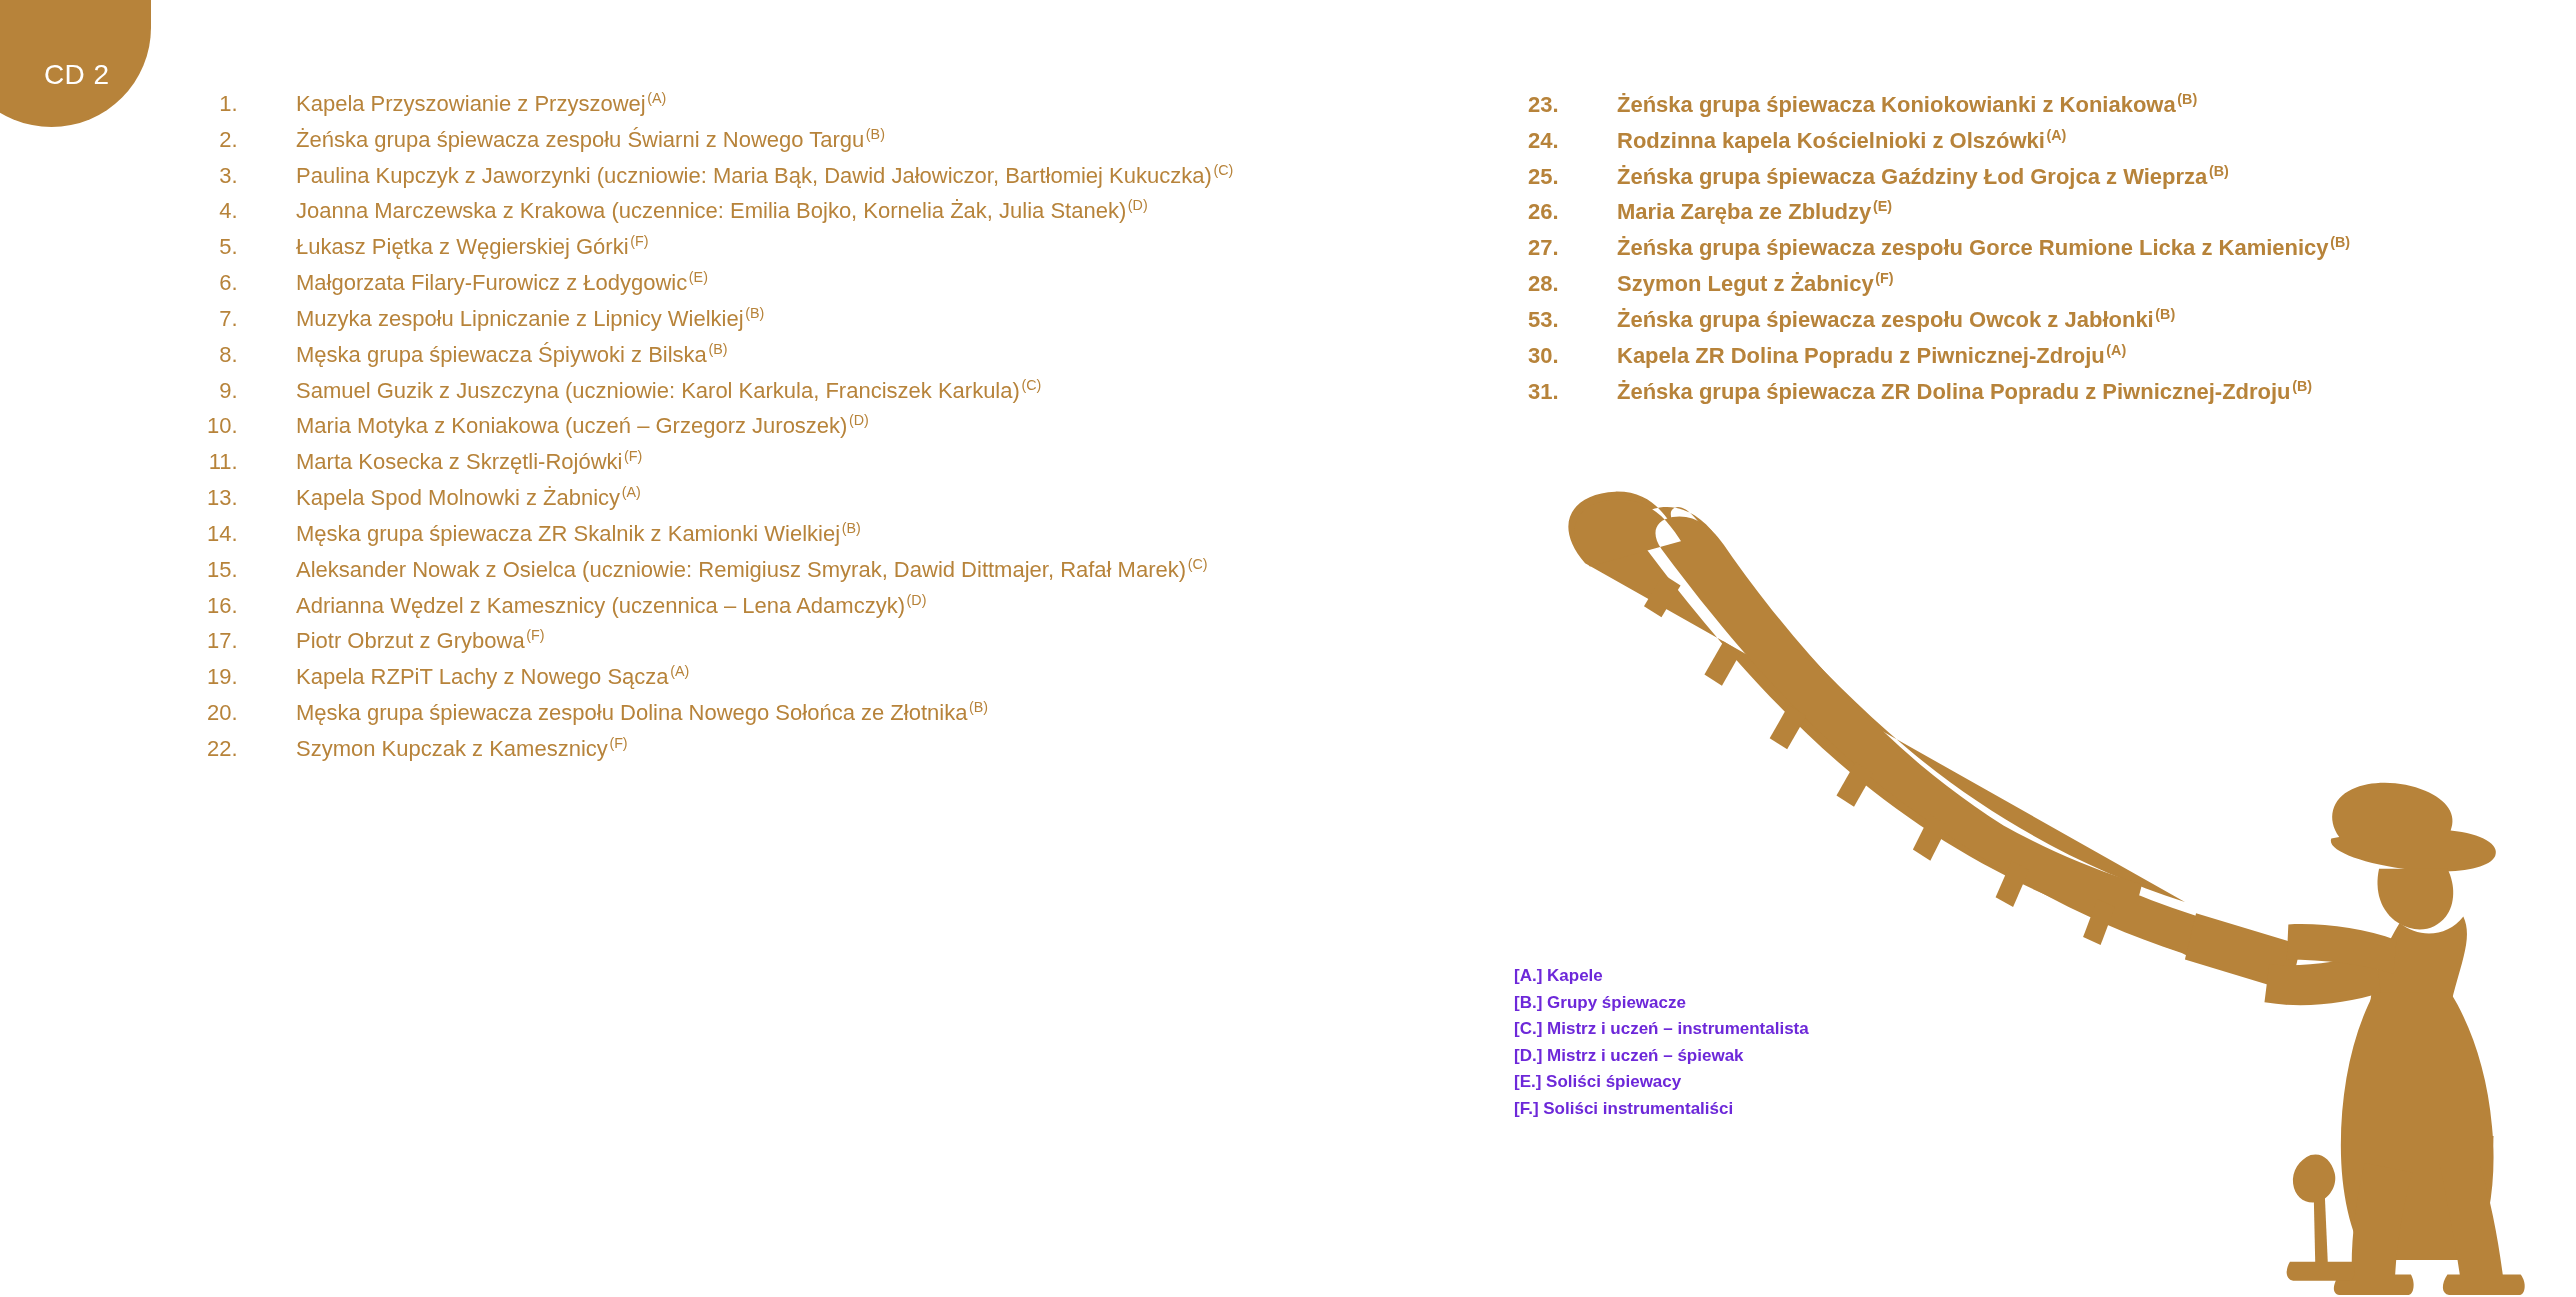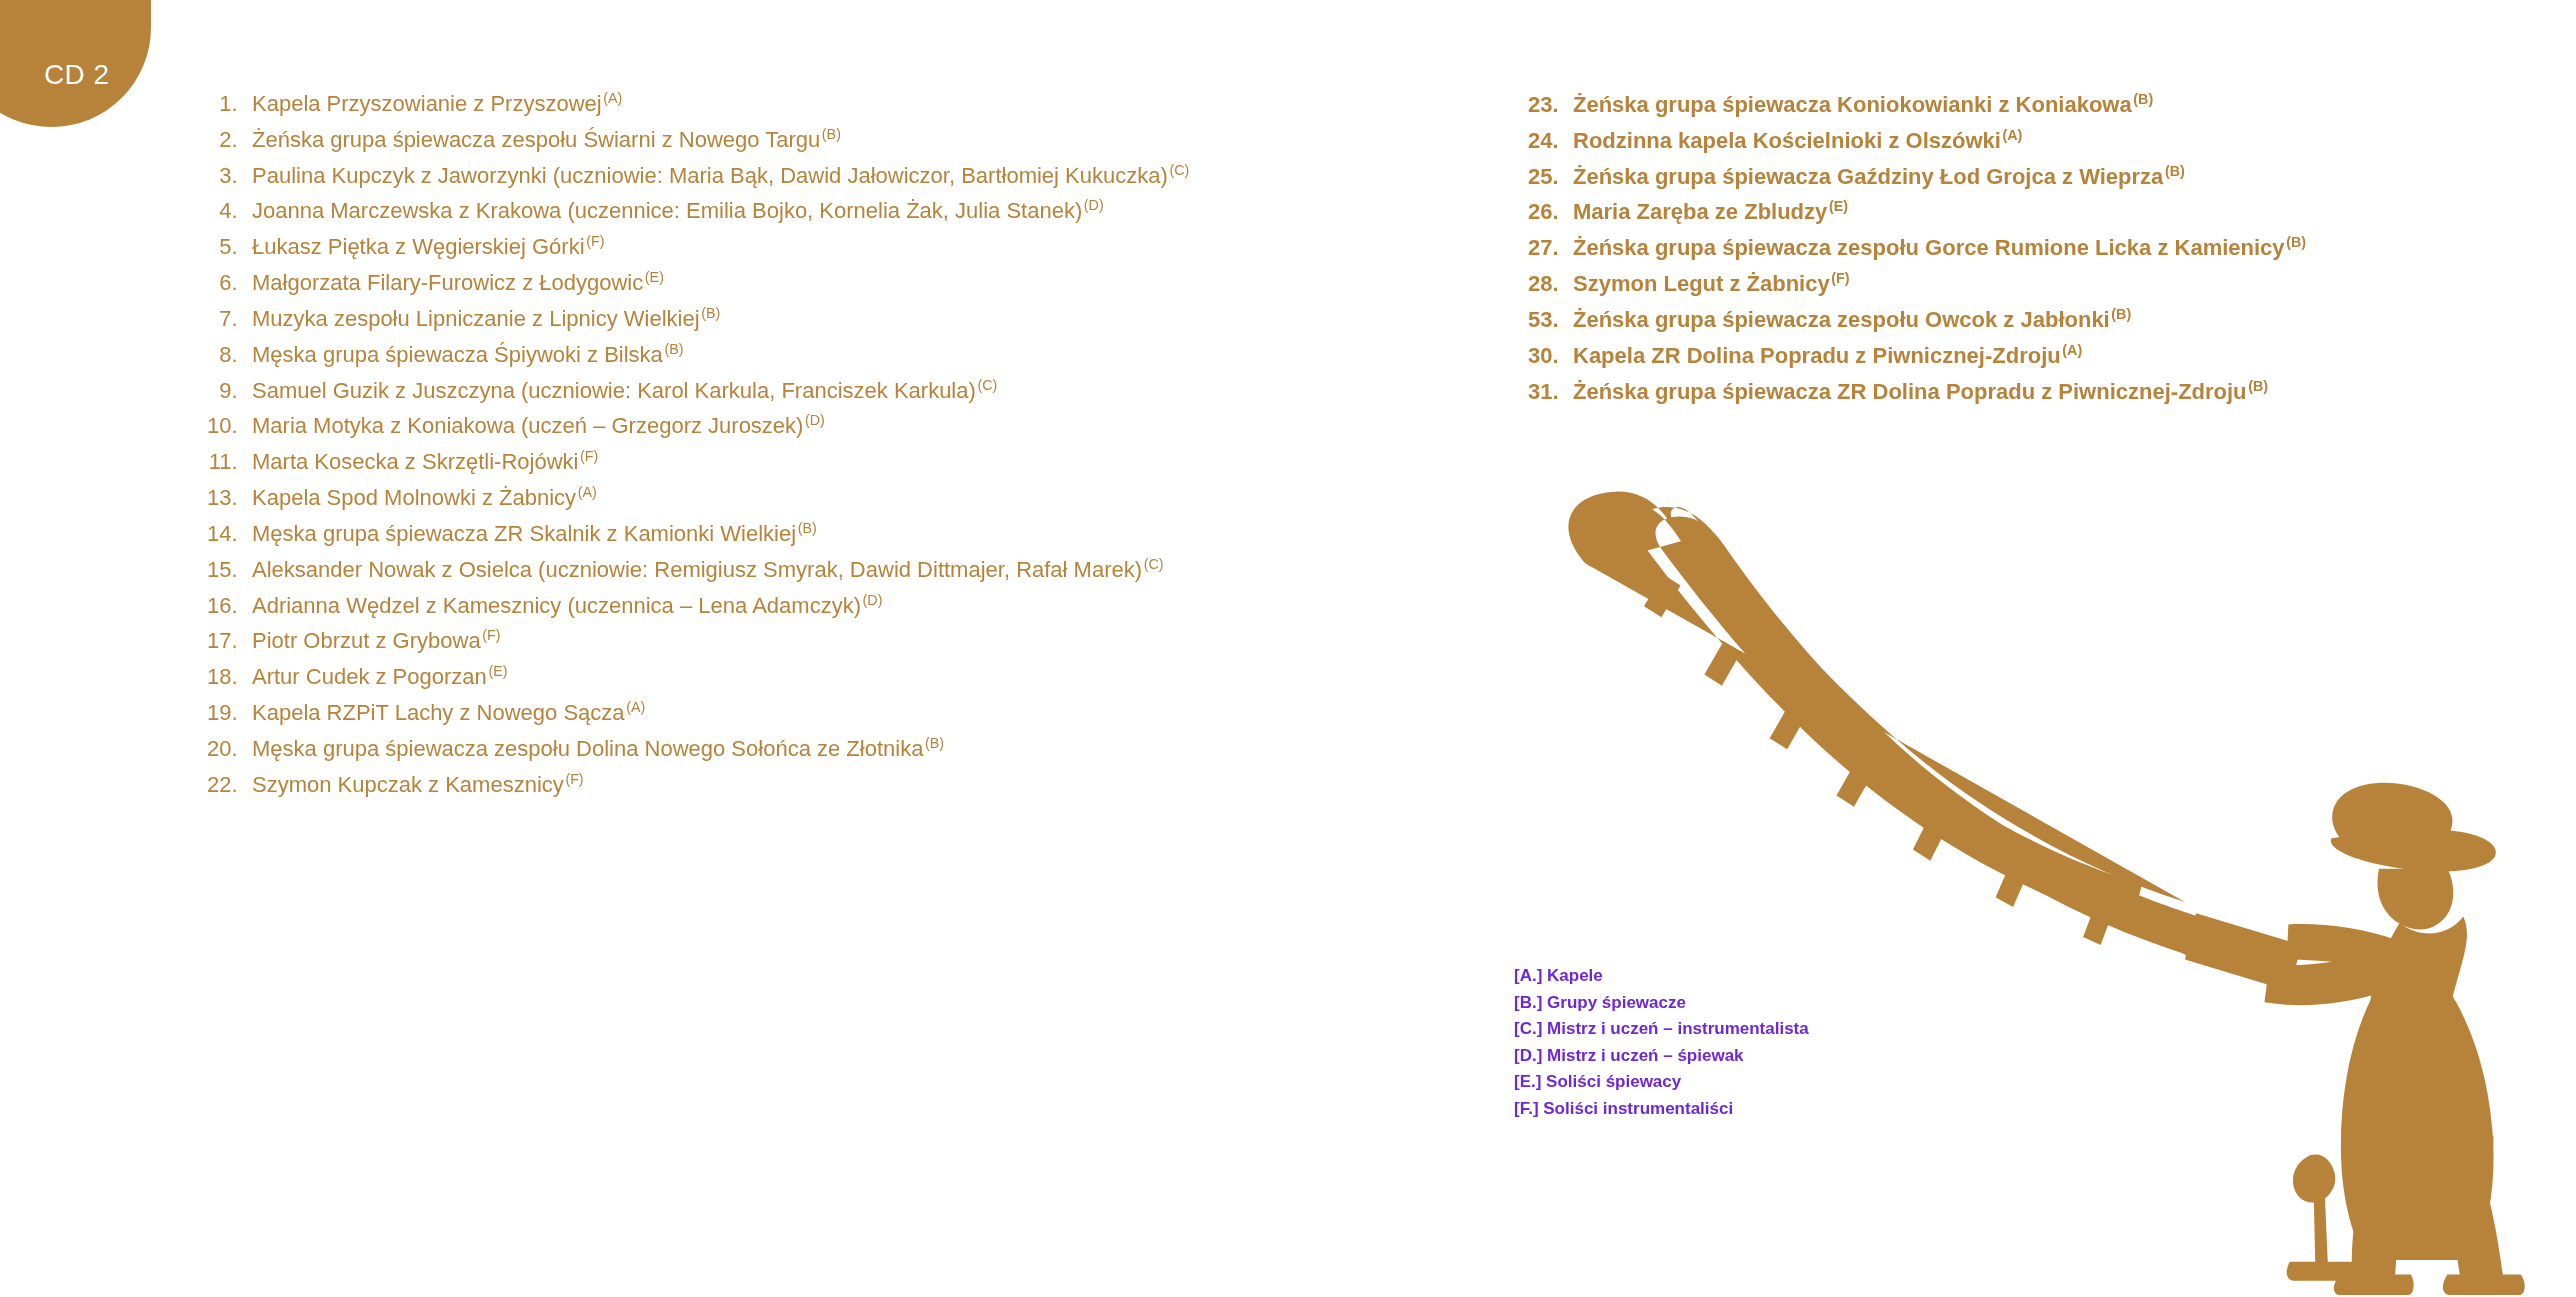--- a/index.html
+++ b/index.html
@@ -55,20 +55,21 @@
   .track .num {
     width: 49px;
     flex: 0 0 49px;
     text-align: right;
     padding-right: 14.3px;
     box-sizing: border-box;
     white-space: nowrap;
   }
   .track .title {
     flex: 1 1 auto;
+    margin-left: 44px;
   }
   .track .title .sup {
     font-size: 14.3px;
     vertical-align: super;
     padding-left: 1.6px;
   }
 
   
   #legend {
     position: absolute;
@@ -158,24 +159,20 @@
       <span class="num">15.</span>
       <span class="title"><span>Aleksander Nowak z Osielca (uczniowie: Remigiusz Smyrak, Dawid Dittmajer, Rafał Marek)</span><span class="sup">(C)</span></span>
     </div>
     <div class="track">
       <span class="num">16.</span>
       <span class="title"><span>Adrianna Wędzel z Kamesznicy (uczennica – Lena Adamczyk)</span><span class="sup">(D)</span></span>
     </div>
     <div class="track">
       <span class="num">17.</span>
       <span class="title"><span>Piotr Obrzut z Grybowa</span><span class="sup">(F)</span></span>
-    </div>
-    <div class="track">
-      <span class="num">18.</span>
-      <span class="title"><span>Artur Cudek z Pogorzan</span><span class="sup">(E)</span></span>
     </div>
     <div class="track">
       <span class="num">19.</span>
       <span class="title"><span>Kapela RZPiT Lachy z Nowego Sącza</span><span class="sup">(A)</span></span>
     </div>
     <div class="track">
       <span class="num">20.</span>
       <span class="title"><span>Męska grupa śpiewacza zespołu Dolina Nowego Sołońca ze Złotnika</span><span class="sup">(B)</span></span>
     </div>
     <div class="track">

